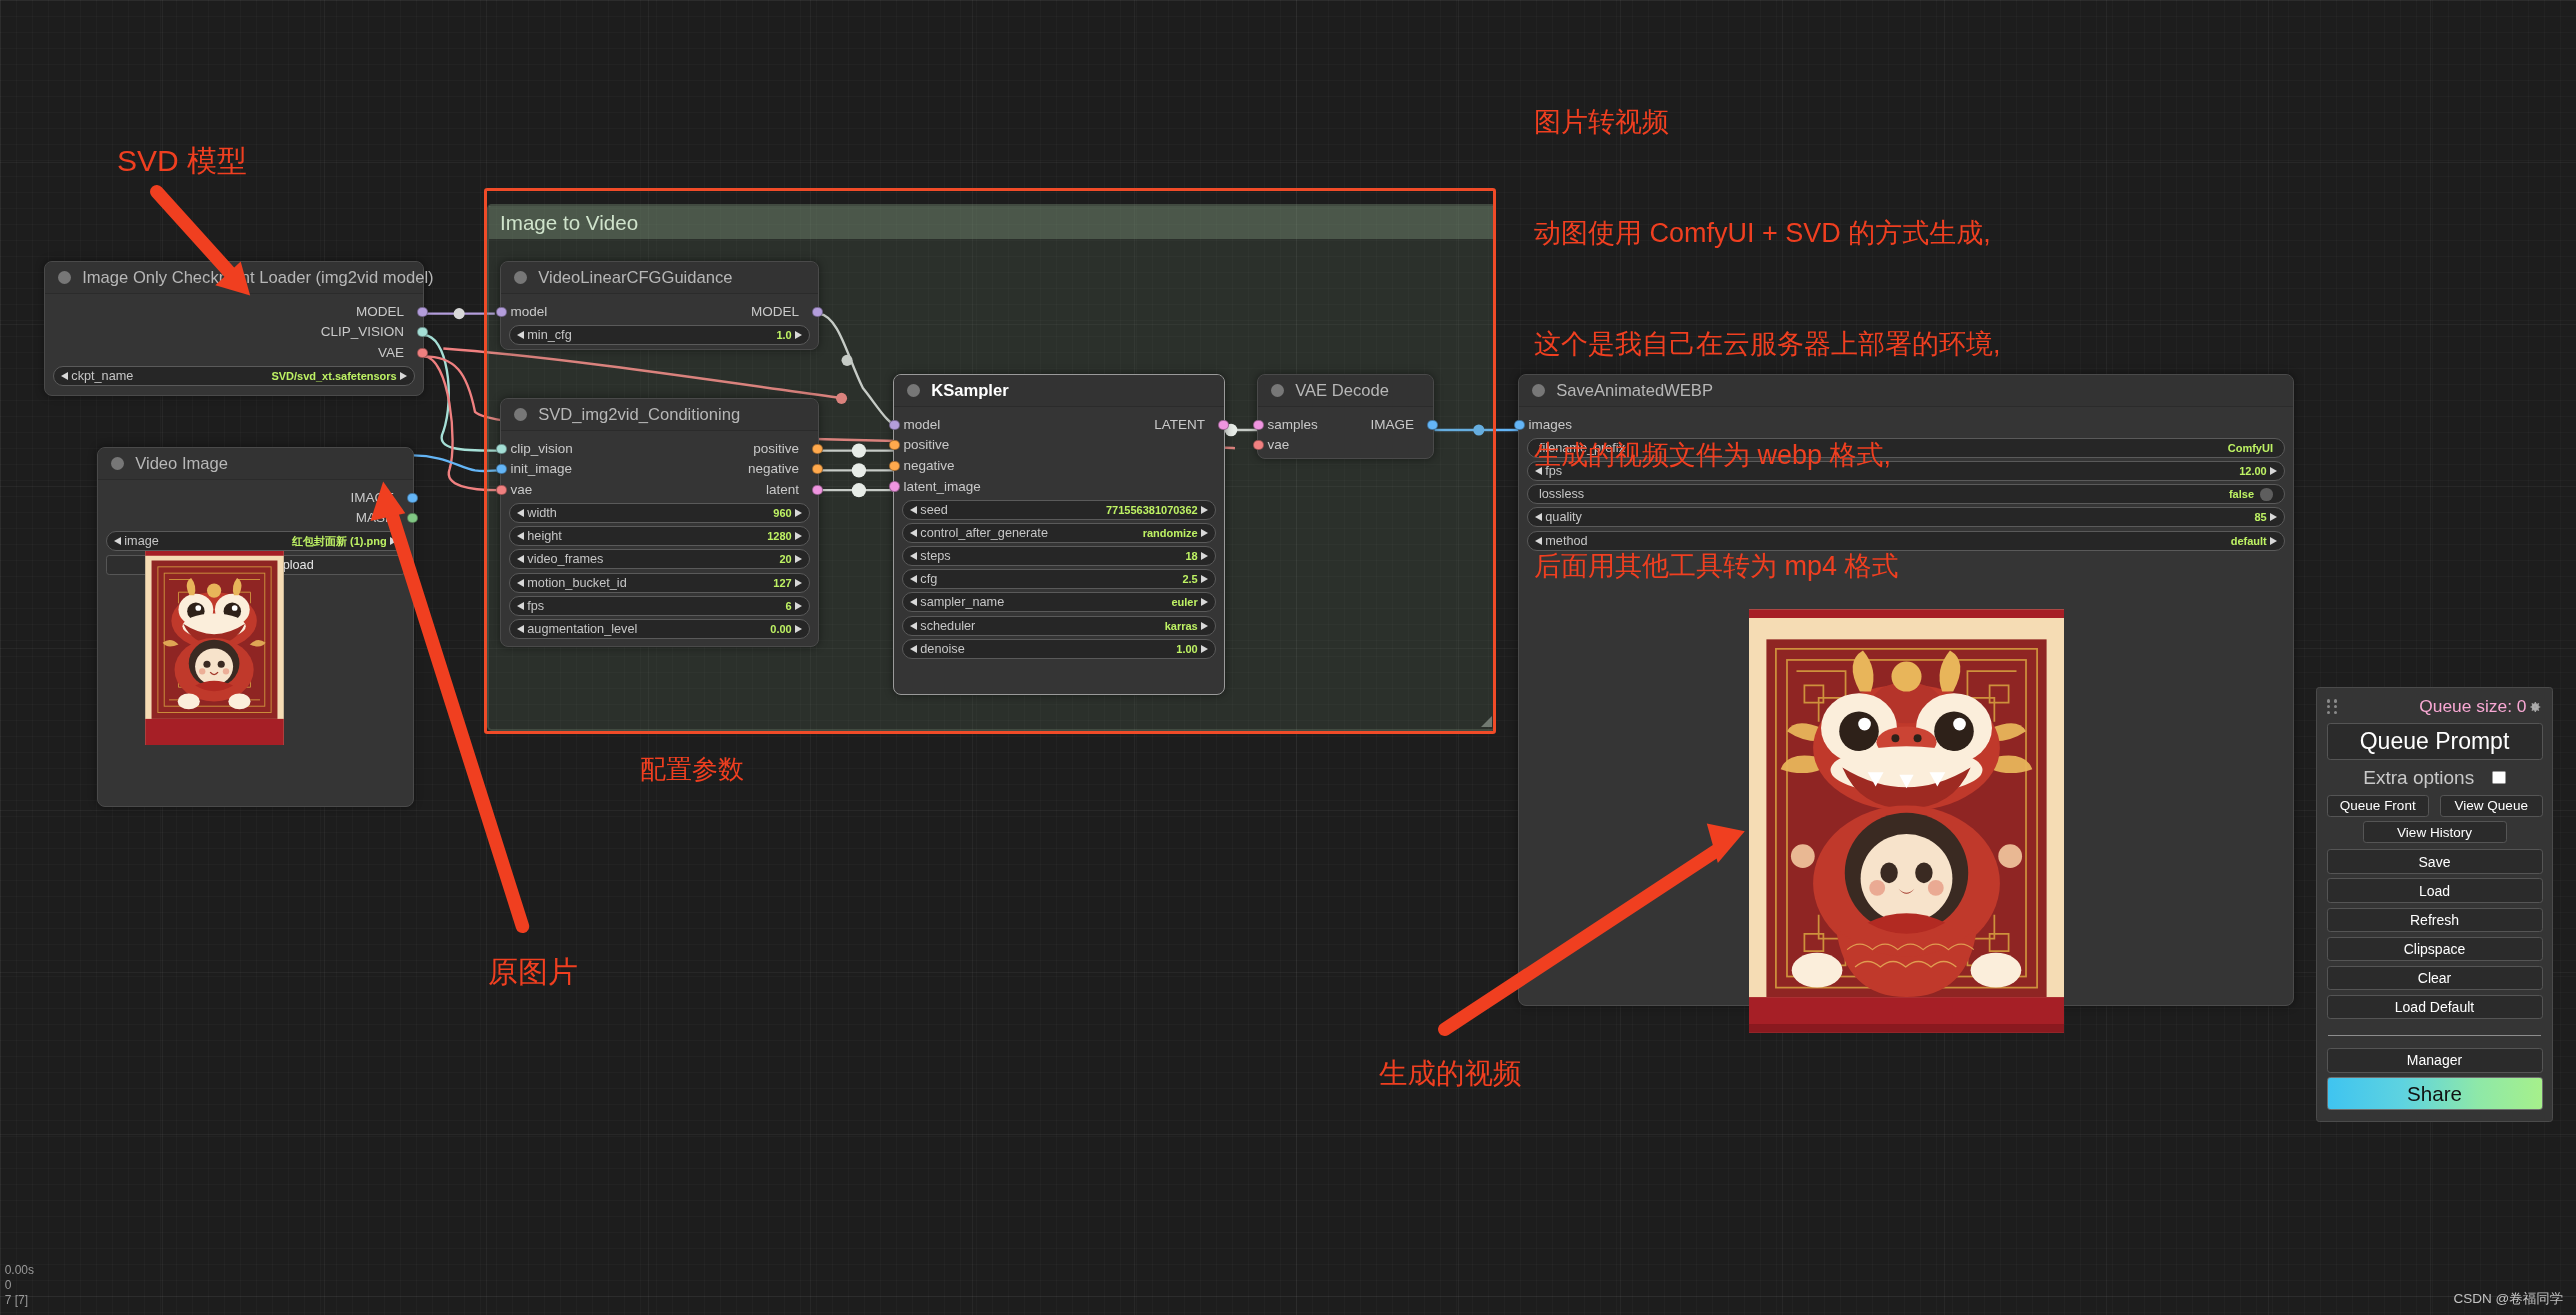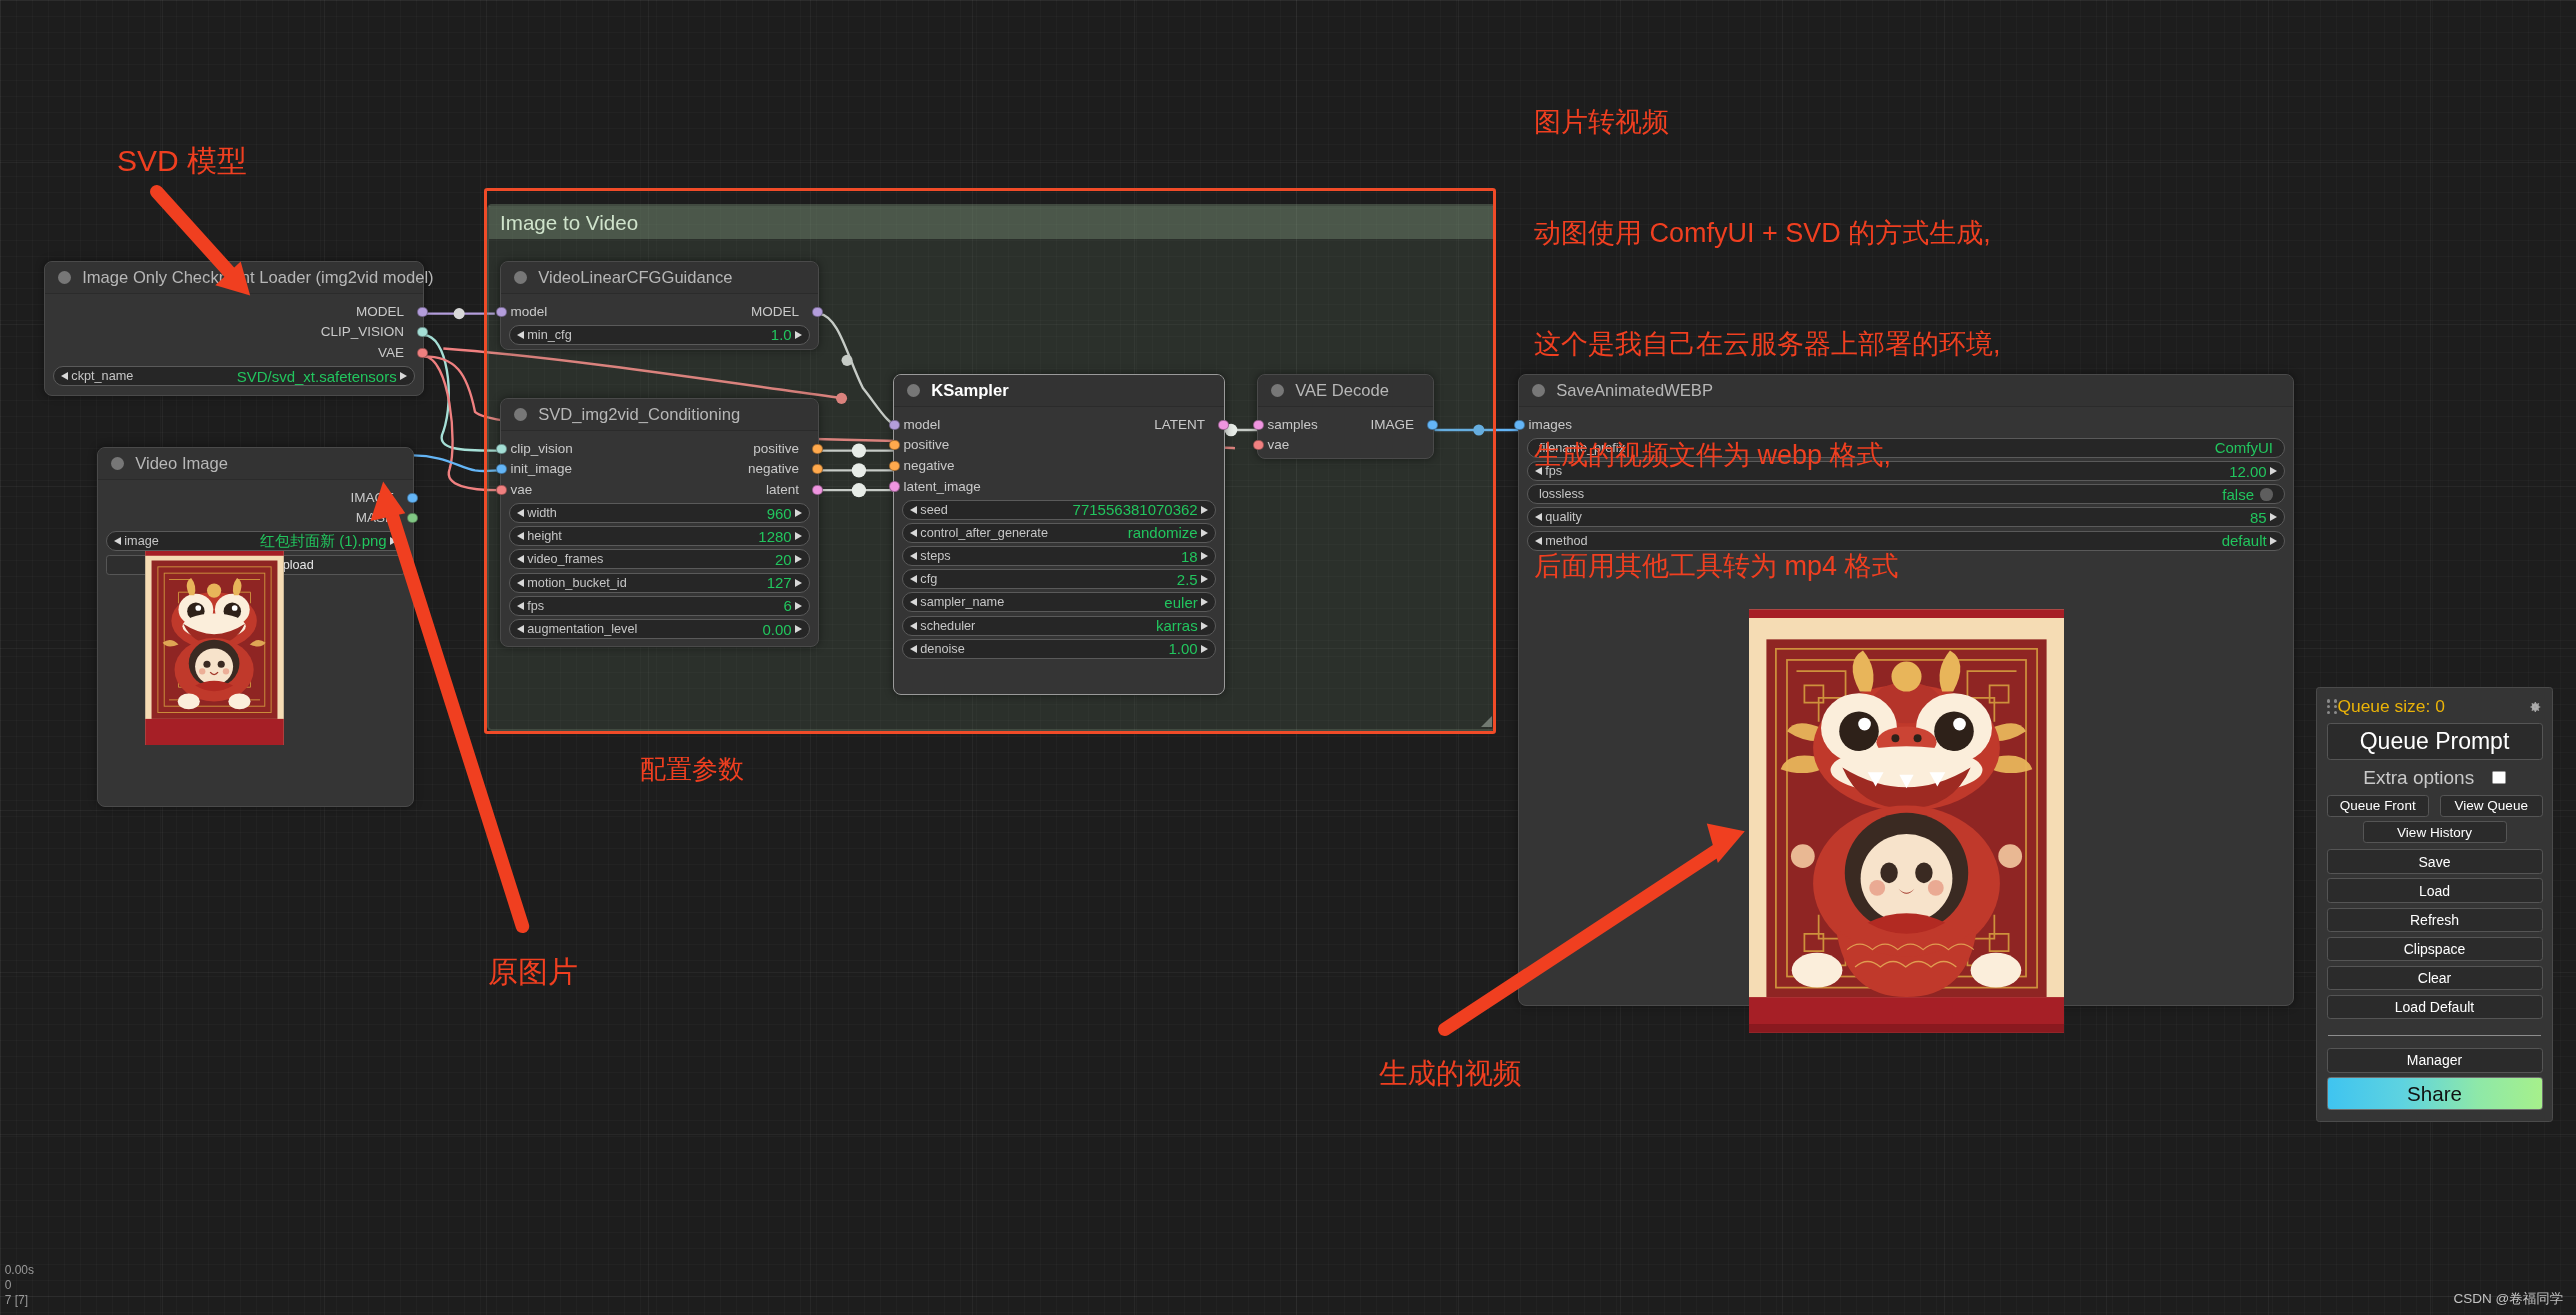--- a/index.html
+++ b/index.html
@@ -64,21 +64,21 @@
     margin: 3.2px 8px;
     height: 20px;
     background: #262626;
     border: 0.8px solid #5a5a5a;
     border-radius: 10.3px;
     display: flex; align-items: center; justify-content: space-between;
     padding: 0 7.1px;
     position: relative;
   }
   .widget .wname { color: #c6c6c6; font-size: 12.7px; white-space: nowrap; }
-  .widget .wval  { color: #22c55e; font-size: 15px; font-weight: normal; white-space: nowrap; }
+  .widget .wval  { color: #bef264; font-size: 11px; font-weight: bold; white-space: nowrap; }
   .arrow-l, .arrow-r {
     width: 0; height: 0; border-top: 4.7px solid transparent; border-bottom: 4.7px solid transparent;
     flex: 0 0 auto;
   }
   .arrow-l { border-right: 7.1px solid #d8d8d8; margin-right: 3.2px; }
   .arrow-r { border-left: 7.1px solid #d8d8d8; margin-left: 3.2px; }
   .widget .wleftgrp { display:flex; align-items:center; }
   .widget .wrightgrp{ display:flex; align-items:center; }
   .widget.noarrow { padding: 0 11px; }
   .toggle-knob {
@@ -131,21 +131,21 @@
   
   .menu {
     position: absolute;
     background: #353535;
     border: 0.8px solid #4b4b4b;
     border-radius: 3.2px;
     padding: 8px 9.5px 11px 9.5px;
     display: flex; flex-direction: column; align-items: stretch;
   }
   .menu-head { display:flex; align-items:center; justify-content:space-between; margin-bottom: 6.3px; }
-  .menu-title { color: #eab308; font-size: 17.4px; flex: 1; text-align:left; }
+  .menu-title { color: #f9a8d4; font-size: 17.4px; flex: 1; text-align:right; }
   .drag-dots { width: 11px; height: 14.2px; display:grid; grid-template-columns: 3.2px 3.2px; grid-template-rows: repeat(3, 3.2px); gap: 2.4px 4px; }
   .drag-dots i { display:block; width:3.2px;height:3.2px;border-radius:50%;background:#8a8a8a; }
   .gear { width: 16px; height: 16px; color:#b0b0b0; }
   .mbtn {
     background: #2b2b2b; border: 0.8px solid #555; border-radius: 3.2px;
     color: #ffffff; text-align: center;
     margin-bottom: 4.7px;
   }
   .mbtn.big  { font-size: 23px; padding: 4px 0; }
   .mbtn.mid  { font-size: 14px; padding: 3.2px 0; }

